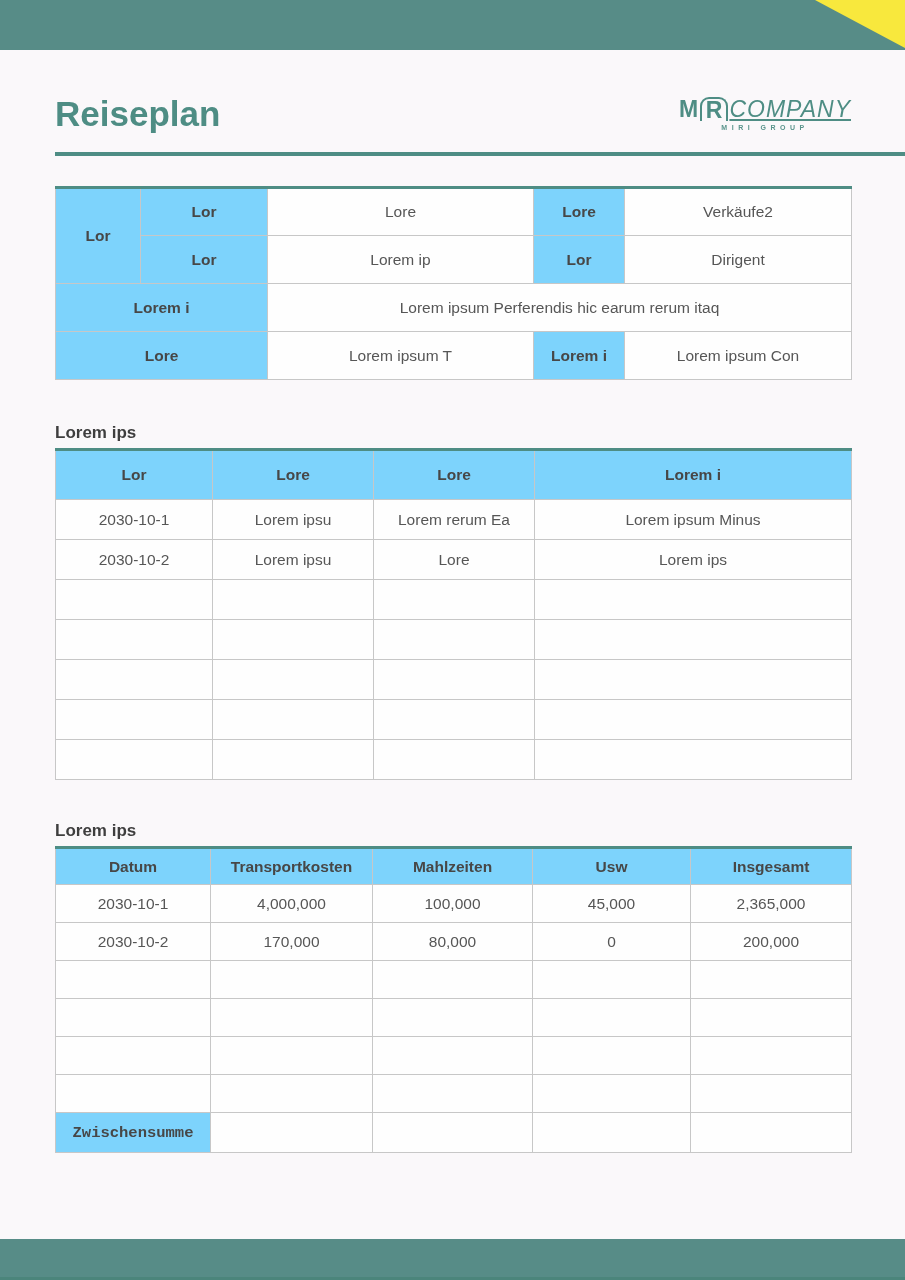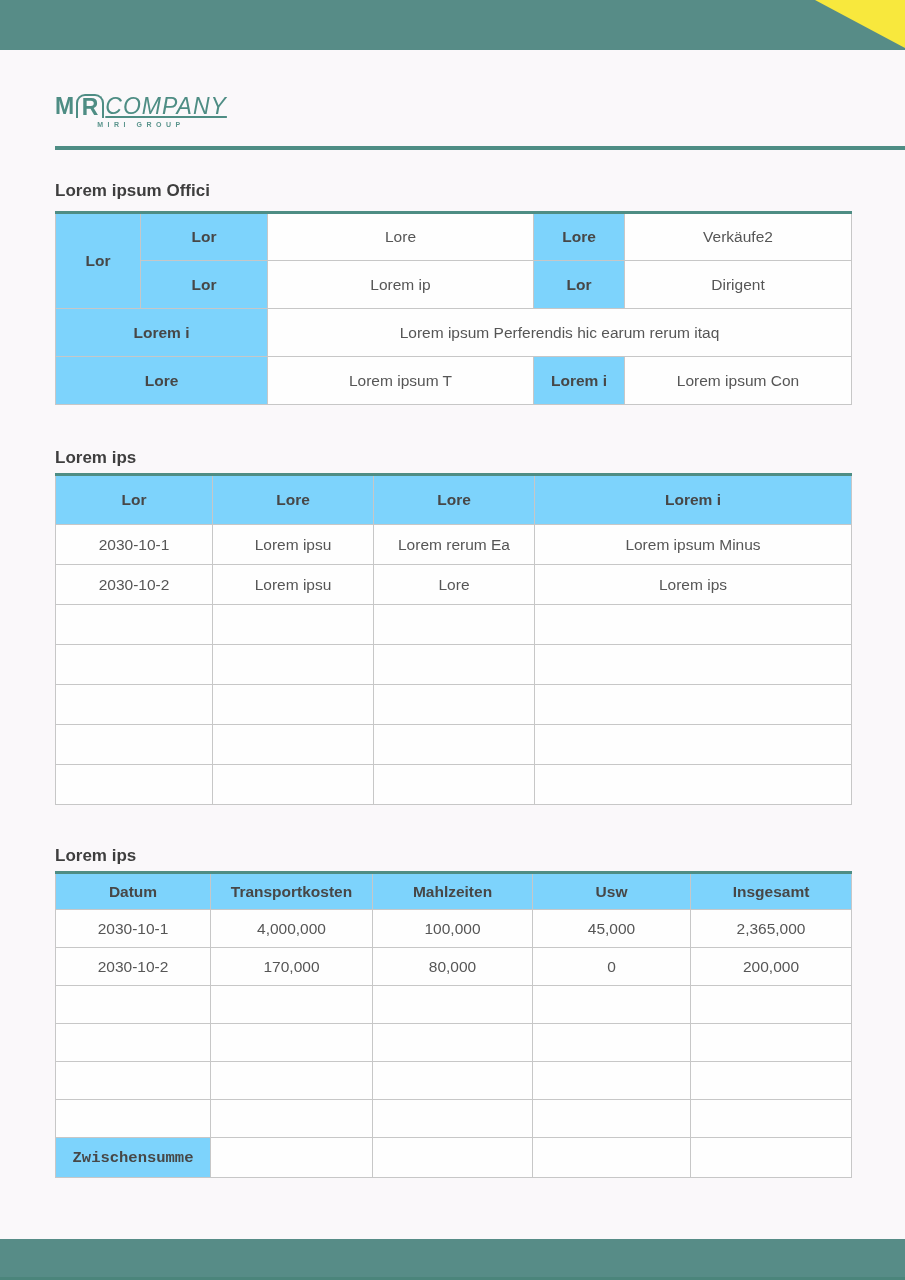--- a/index.html
+++ b/index.html
@@ -130,34 +130,34 @@
 </head>
 <body>
 
 <div class="page">
 
   <div class="top-band">
     <div class="corner-triangle"></div>
   </div>
 
   <div class="doc-header">
+    <h1 class="doc-title">Reiseplan</h1>
     <div class="logo">
       <div class="logo-main">
         <span class="logo-m">M</span>
           <span class="logo-arch">R</span>
           <span class="logo-company">COMPANY</span>
       </div>
       <div class="logo-sub">MIRI GROUP</div>
     </div>
   </div>
 
   <div class="rule"></div>
 
   <section class="sec sec1">
-    <h2>Lorem ipsum Offici</h2>
     <table class="t1">
       <colgroup>
         <col style="width:85px">
           <col style="width:127px">
           <col style="width:266px">
           <col style="width:91px">
           <col style="width:227px">
       </colgroup>
       <tbody>
         <tr>

